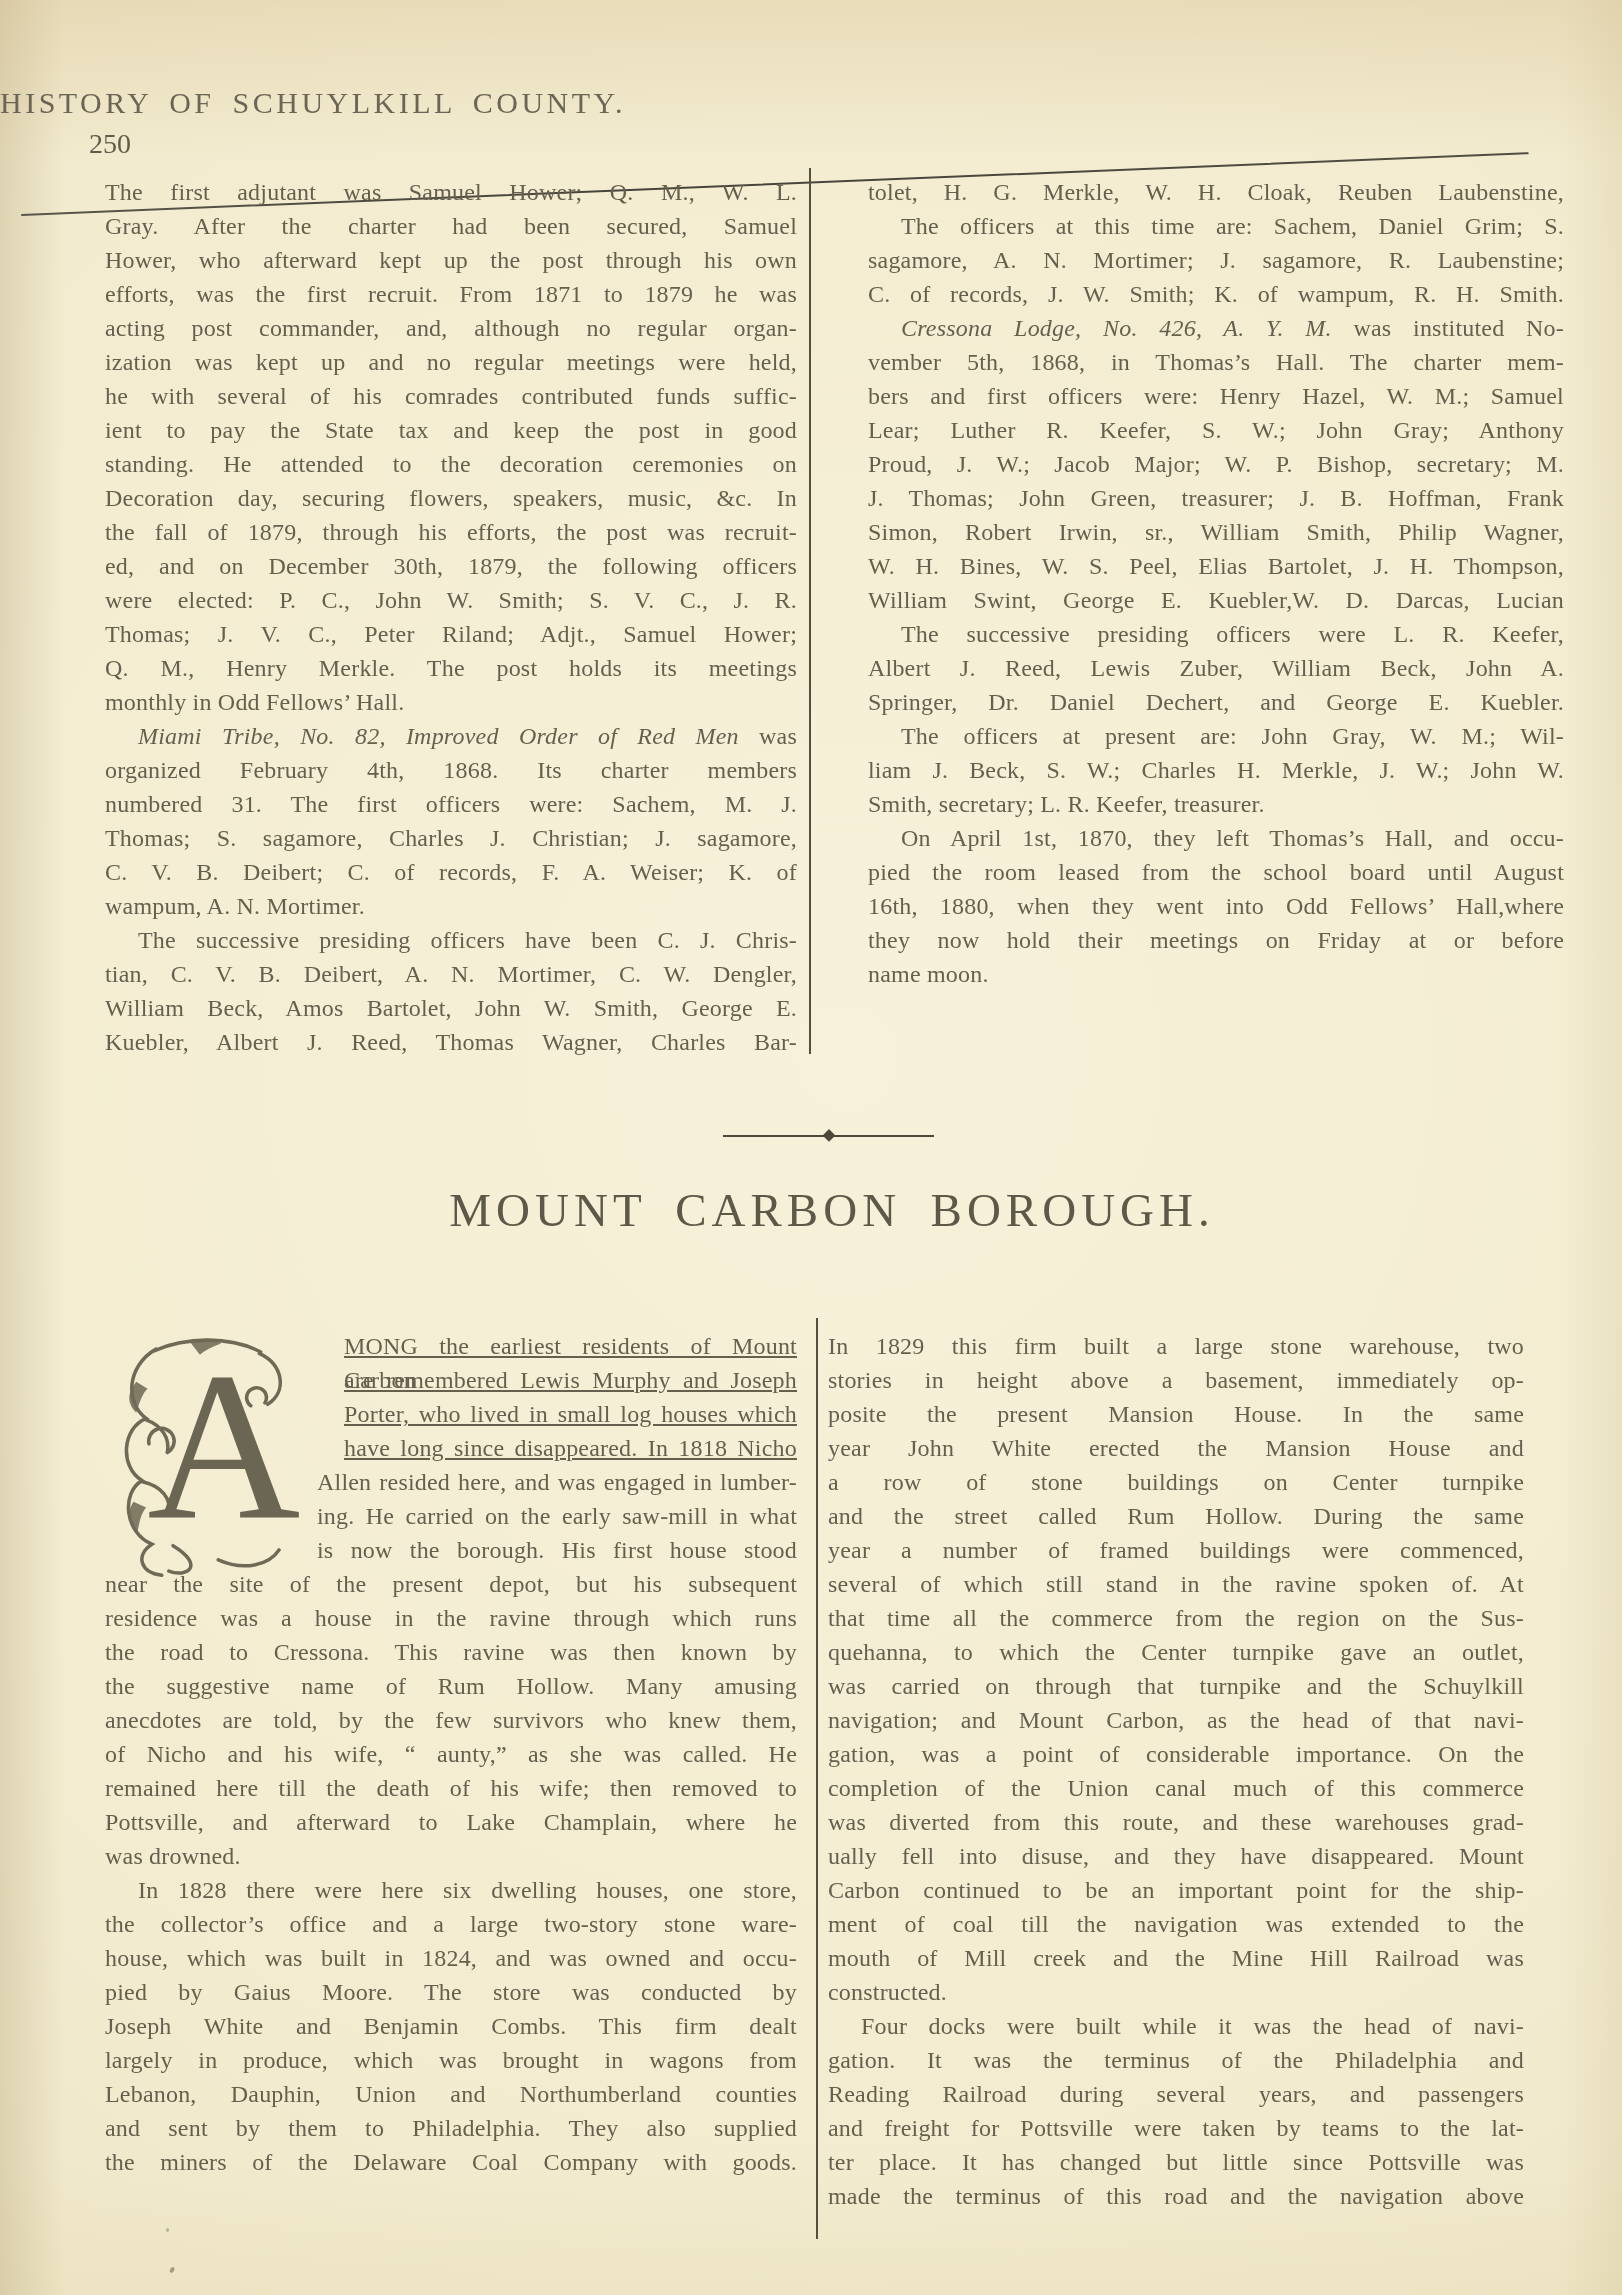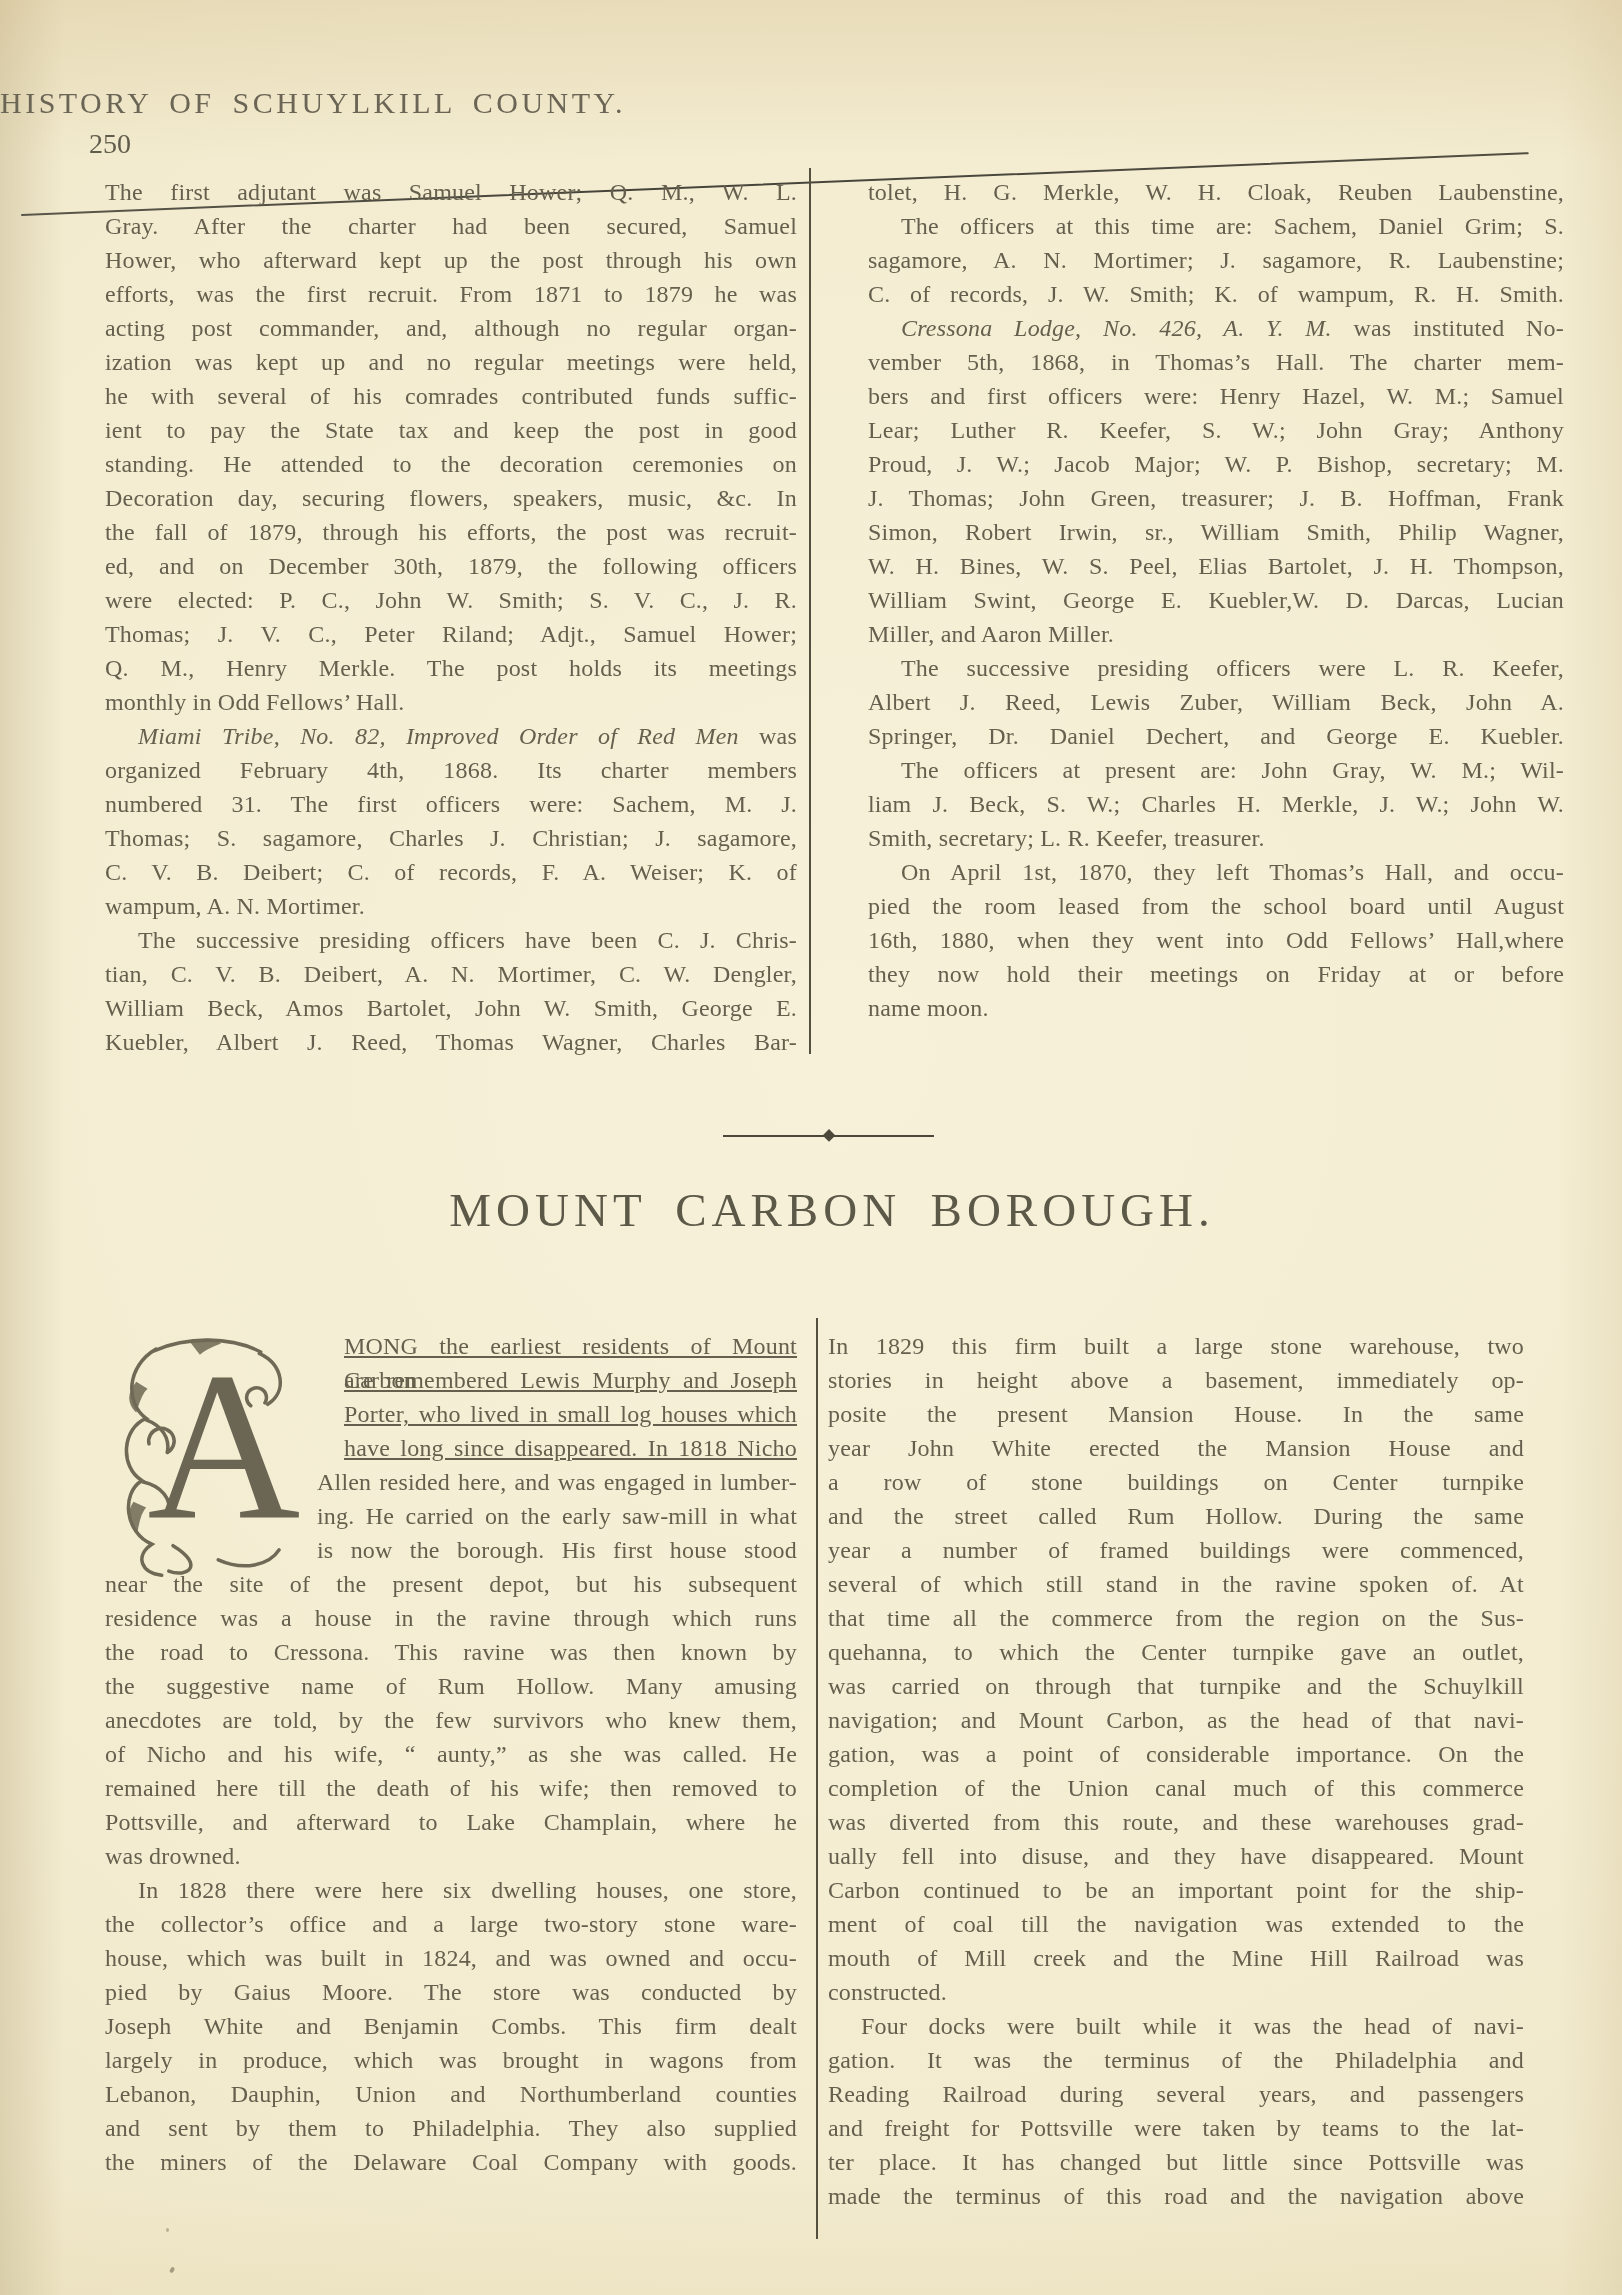--- a/index.html
+++ b/index.html
@@ -112,21 +112,20 @@
       <div class="line">C. of records, J. W. Smith; K. of wampum, R. H. Smith.</div>
       <div class="line indent"><span class="it">Cressona Lodge, No. 426, A. Y. M.</span><span> was instituted No-</span></div>
       <div class="line">vember 5th, 1868, in Thomas’s Hall.  The charter mem-</div>
       <div class="line">bers and first officers were:  Henry Hazel, W. M.; Samuel</div>
       <div class="line">Lear; Luther R. Keefer, S. W.; John Gray; Anthony</div>
       <div class="line">Proud, J. W.; Jacob Major; W. P. Bishop, secretary; M.</div>
       <div class="line">J. Thomas; John Green, treasurer; J. B. Hoffman, Frank</div>
       <div class="line">Simon, Robert Irwin, sr., William Smith, Philip Wagner,</div>
       <div class="line">W. H. Bines, W. S. Peel, Elias Bartolet, J. H. Thompson,</div>
       <div class="line">William Swint, George E. Kuebler,W. D. Darcas, Lucian</div>
-      <div class="line endline">Miller, and Aaron Miller.</div>
       <div class="line indent">The successive presiding officers were L. R. Keefer,</div>
       <div class="line">Albert J. Reed, Lewis Zuber, William Beck, John A.</div>
       <div class="line">Springer, Dr. Daniel Dechert, and George E. Kuebler.</div>
       <div class="line indent">The officers at present are:  John Gray, W. M.; Wil-</div>
       <div class="line">liam J. Beck, S. W.;  Charles H. Merkle, J. W.;  John W.</div>
       <div class="line endline">Smith, secretary; L. R. Keefer, treasurer.</div>
       <div class="line indent">On April 1st, 1870, they left Thomas’s Hall, and occu-</div>
       <div class="line">pied the room leased from the school board until August</div>
       <div class="line">16th, 1880, when they went into Odd Fellows’ Hall,where</div>
       <div class="line">they now hold their meetings on Friday at or before</div>

